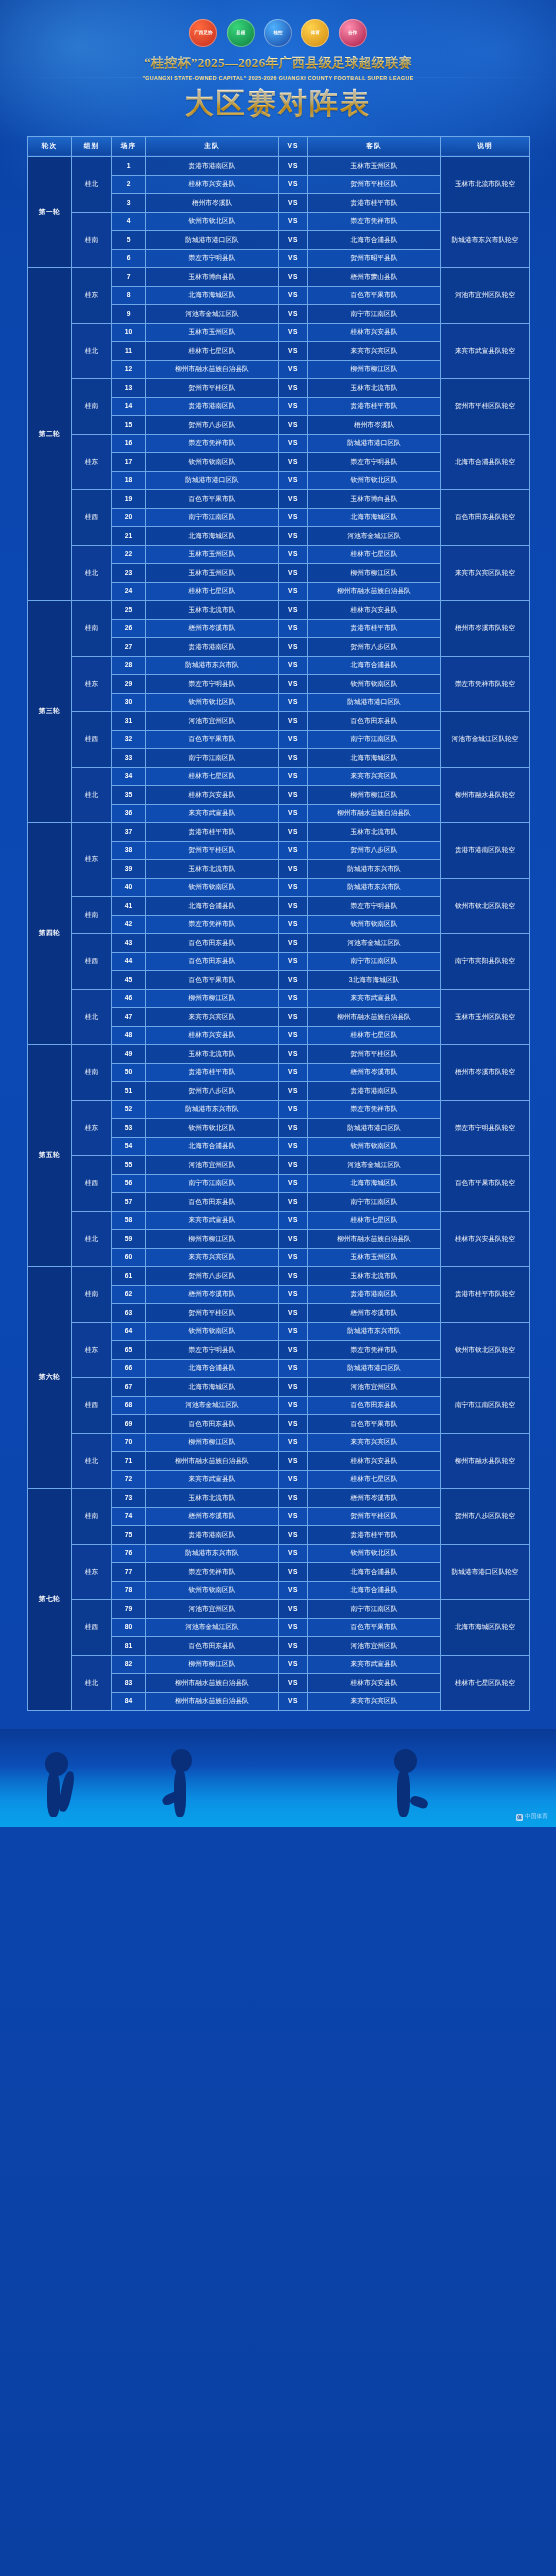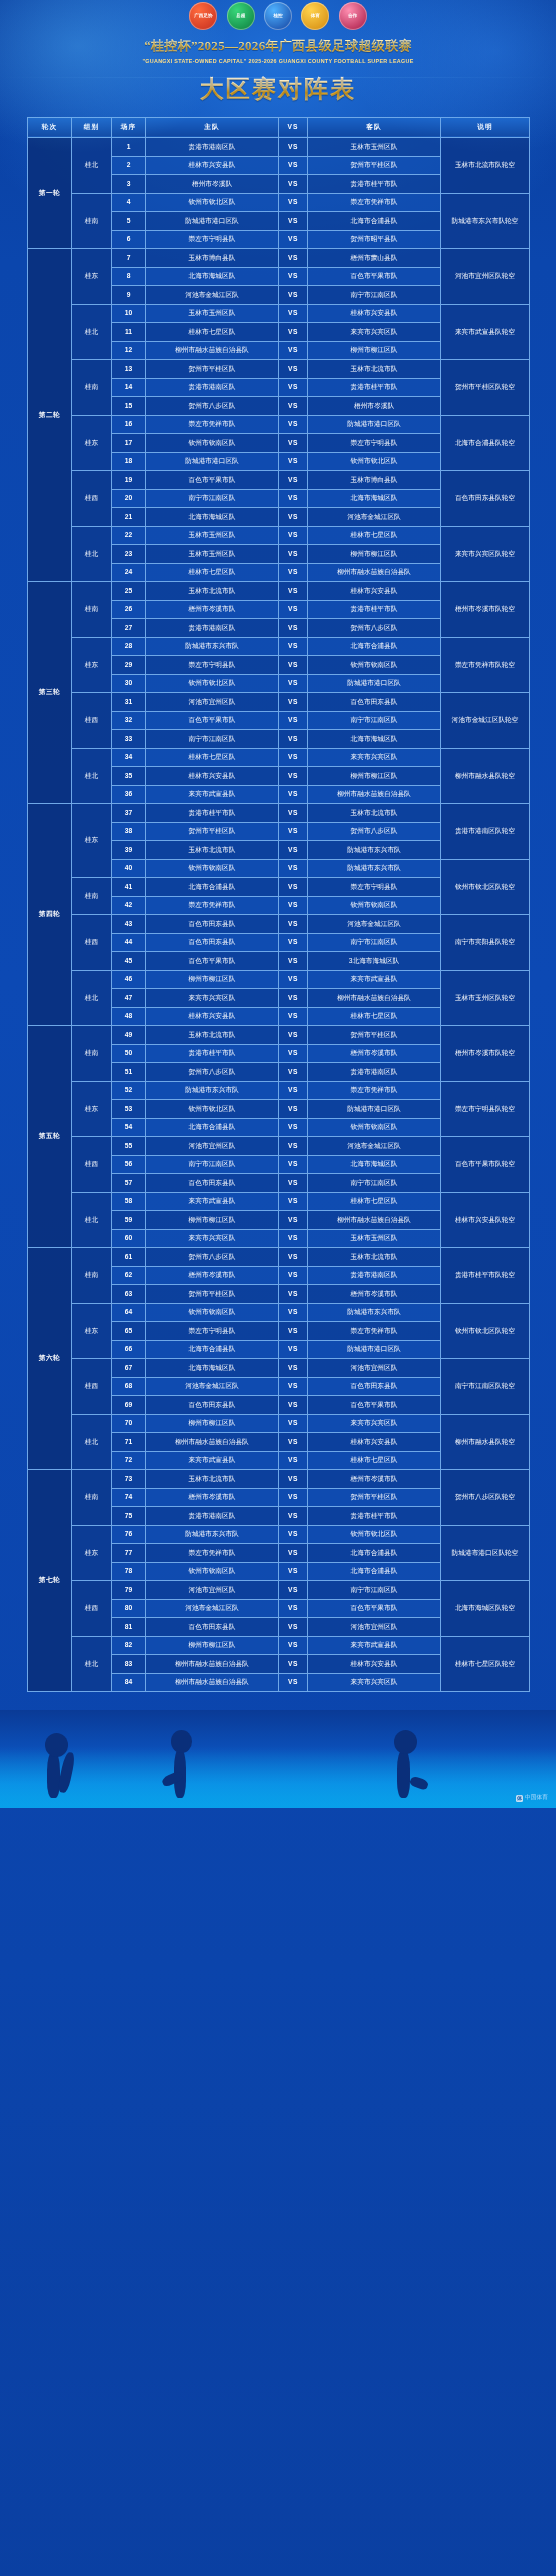--- a/index.html
+++ b/index.html
@@ -17,21 +17,21 @@
       radial-gradient(ellipse 464px 309px at 50% 62px, #1f6fd8 0%, rgba(31,111,216,0) 70%),
       linear-gradient(180deg,#0a3f9e 0%, #0b46ad 8%, #0c49b4 30%, #0b44ab 60%, #0a3e9f 85%, #0a3a96 100%);
     overflow:hidden;
   }
   
   .streak{position:absolute;background:linear-gradient(90deg,rgba(255,255,255,0) 0%,rgba(120,200,255,.18) 50%,rgba(255,255,255,0) 100%);height:1px;}
   .glow-tl{position:absolute;left:-77px;top:-62px;width:309px;height:216px;background:radial-gradient(ellipse at center,rgba(90,190,255,.35),rgba(90,190,255,0) 70%);}
   .glow-tr{position:absolute;right:-93px;top:-52px;width:309px;height:206px;background:radial-gradient(ellipse at center,rgba(60,150,255,.30),rgba(60,150,255,0) 70%);}
 
   
-  .header{position:relative;padding-top:0;text-align:center;}
+  .header{position:relative;padding-top:17px;text-align:center;}
   .logos{display:flex;justify-content:center;align-items:flex-end;gap:9.3px;height:30px;}
   .logo{width:28px;height:28px;border-radius:50%;display:flex;align-items:center;justify-content:center;font-size:4.6px;line-height:1.05;color:#fff;text-align:center;font-weight:bold;box-shadow:0 0 0 1px rgba(255,255,255,.35) inset;}
   .logo.l1{background:radial-gradient(circle at 35% 30%,#ff6a3d,#c22b1e);}
   .logo.l2{background:radial-gradient(circle at 35% 30%,#38d67a,#0c7a3d);}
   .logo.l3{background:radial-gradient(circle at 35% 30%,#4fb2ff,#123f9e);}
   .logo.l4{background:radial-gradient(circle at 35% 30%,#ffd24d,#d1860a);}
   .logo.l5{background:radial-gradient(circle at 35% 30%,#ff8fb1,#a3123f);}
 
   .title-cn{
     margin-top:7.2px;
@@ -44,22 +44,22 @@
     font-family:"Liberation Serif","DejaVu Serif",serif;
   }
   .title-en{
     margin-top:3.1px;
     font-size:5.4px;
     letter-spacing:0.3px;
     color:#ffdf8a;
     font-weight:bold;
   }
   .title-main{
-    margin-top:9px;
-    font-size:24px;
+    margin-top:3px;
+    font-size:29px;
     font-weight:bold;
     letter-spacing:2.1px;
     background:linear-gradient(180deg,#ffffff 0%,#ffe9a6 40%,#f0b01f 62%,#fff6cf 100%);
     -webkit-background-clip:text;background-clip:text;color:transparent;
     font-family:"Liberation Serif","DejaVu Serif",serif;
     text-shadow:0 1px 1px rgba(0,0,0,.25);
   }
 
   
   .table-wrap{margin:11.3px auto 0;width:502px;}

